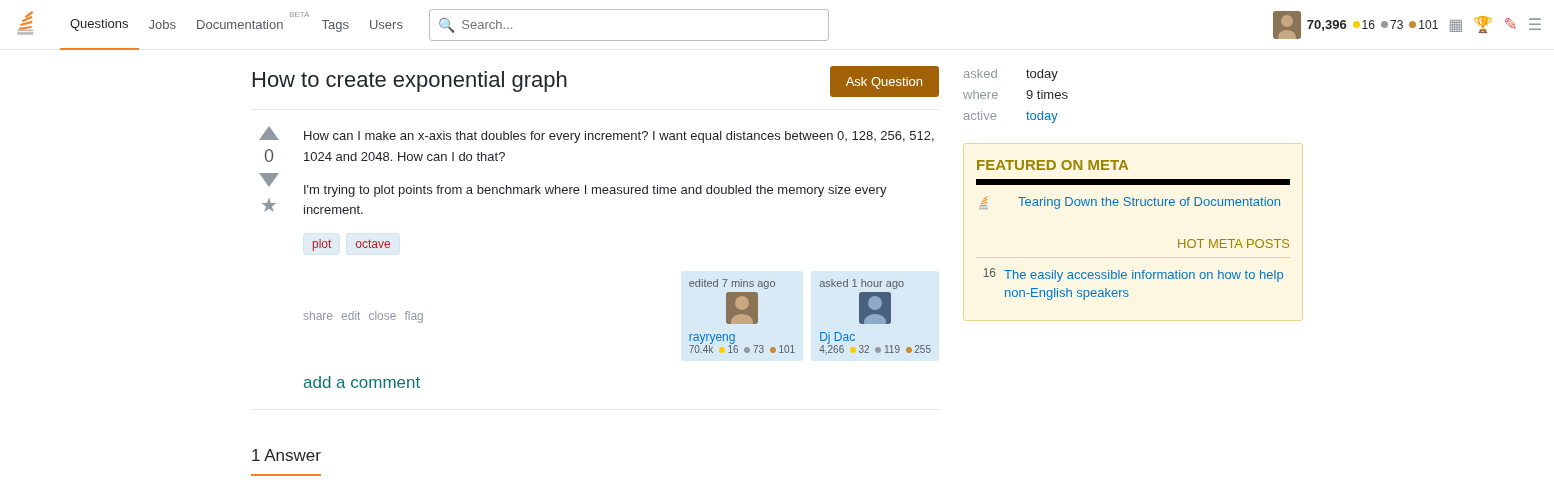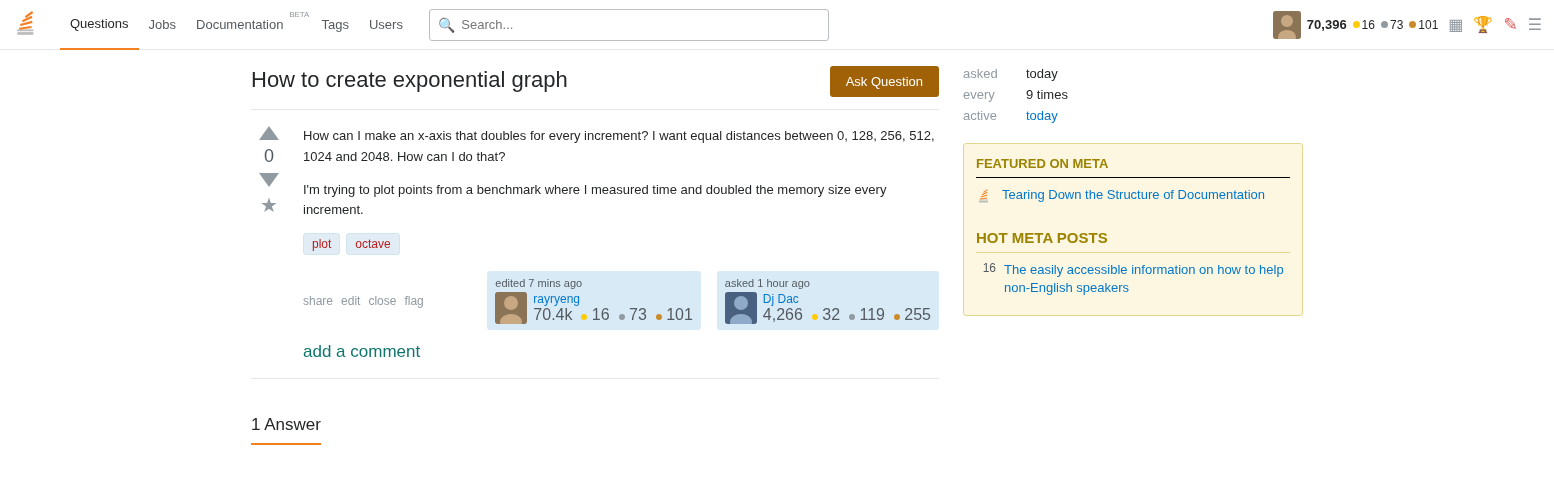--- a/index.html
+++ b/index.html
@@ -160,84 +160,85 @@
     }
     .question-actions {
       display: flex;
       align-items: center;
       justify-content: space-between;
       flex-wrap: wrap;
       gap: 8px;
     }
     .action-links { display: flex; gap: 8px; }
     .action-link { color: #9199a1; font-size: 12px; cursor: pointer; }
-    .user-cards { display: flex; gap: 16px; align-items: flex-start; }
+    .user-cards { display: flex; gap: 8px; align-items: flex-start; }
     .user-card {
       background: #d9eaf7;
       border-radius: 3px;
       padding: 6px 8px;
       font-size: 11px;
     }
     .user-card .editor-label { color: #535a60; margin-bottom: 3px; }
     .user-card .editor-link { color: #0077cc; font-size: 12px; }
-    .user-card-inner { display: flex; align-items: center; gap: 6px; }
+    .user-card-inner { display: flex; align-items: center; gap: 6px; flex-direction: column; }
     .user-card-avatar {
       width: 32px;
       height: 32px;
       background: #bbb;
       border-radius: 3px;
       overflow: hidden;
     }
     .user-card-avatar svg { width: 100%; height: 100%; }
-    .user-meta-rep { color: #535a60; font-size: 16px; }
+    .user-meta-rep { color: #535a60; font-size: 10px; }
     .add-comment { color: #0f766e; font-size: 17px; cursor: pointer; margin-top: 12px; display: block; }
 
     
     .answers-header { font-size: 17px; color: #242729; margin-top: 16px; padding-bottom: 8px; border-bottom: 2px solid #f48024; display: inline-block; }
 
     
     .meta-info { margin-bottom: 20px; }
     .meta-row { display: flex; gap: 8px; margin-bottom: 6px; font-size: 13px; color: #535a60; }
     .meta-label { min-width: 55px; color: #9199a1; }
     .meta-value { color: #242729; }
     .meta-value.link { color: #0077cc; }
 
     .featured-box {
       background: #fdf7e2;
       border: 1px solid #e4d68a;
       border-radius: 3px;
       padding: 12px;
       margin-bottom: 16px;
     }
     .featured-title {
-      font-size: 13px;
+      font-size: 15px;
       font-weight: bold;
       color: #9c8400;
       text-transform: uppercase;
       margin-bottom: 8px;
       padding-bottom: 6px;
-      border-bottom: 1px solid #000000;
+      border-bottom: 6px solid #000000;
     }
     .featured-item {
       display: flex;
-      gap: 8px;
+      gap: 24px;
       align-items: flex-start;
       margin-bottom: 18px;
     }
     .featured-icon { color: #9199a1; font-size: 18px; flex-shrink: 0; margin-top: 2px; }
     .featured-link { color: #0077cc; font-size: 13px; line-height: 1.4; cursor: pointer; }
     .hot-meta-title {
-      font-size: 15px;
-      font-weight: bold;
+      font-size: 13px;
+      font-weight: normal;
       color: #9c8400;
       text-transform: uppercase;
       margin-bottom: 8px;
       margin-top: 12px;
       padding-bottom: 6px;
       border-bottom: 1px solid #e4d68a;
+      text-align: right;
     }
     .hot-meta-item { display: flex; gap: 8px; align-items: flex-start; margin-bottom: 6px; }
     .hot-meta-num { color: #535a60; font-size: 12px; min-width: 20px; text-align: right; flex-shrink: 0; }
     .hot-meta-link { color: #0077cc; font-size: 13px; line-height: 1.4; cursor: pointer; }
 
     
     .triangle-up {
       width: 0; height: 0;
       border-left: 10px solid transparent;
       border-right: 10px solid transparent;
@@ -428,21 +429,21 @@
 
   </div>
 
   <div id="sidebar">
     <div class="meta-info">
       <div class="meta-row">
         <span class="meta-label">asked</span>
         <span class="meta-value">today</span>
       </div>
       <div class="meta-row">
-        <span class="meta-label">every</span>
+        <span class="meta-label">where</span>
         <span class="meta-value">9 times</span>
       </div>
       <div class="meta-row">
         <span class="meta-label">active</span>
         <span class="meta-value link">today</span>
       </div>
     </div>
 
     <div class="featured-box">
       <div class="featured-title">FEATURED ON META</div>

